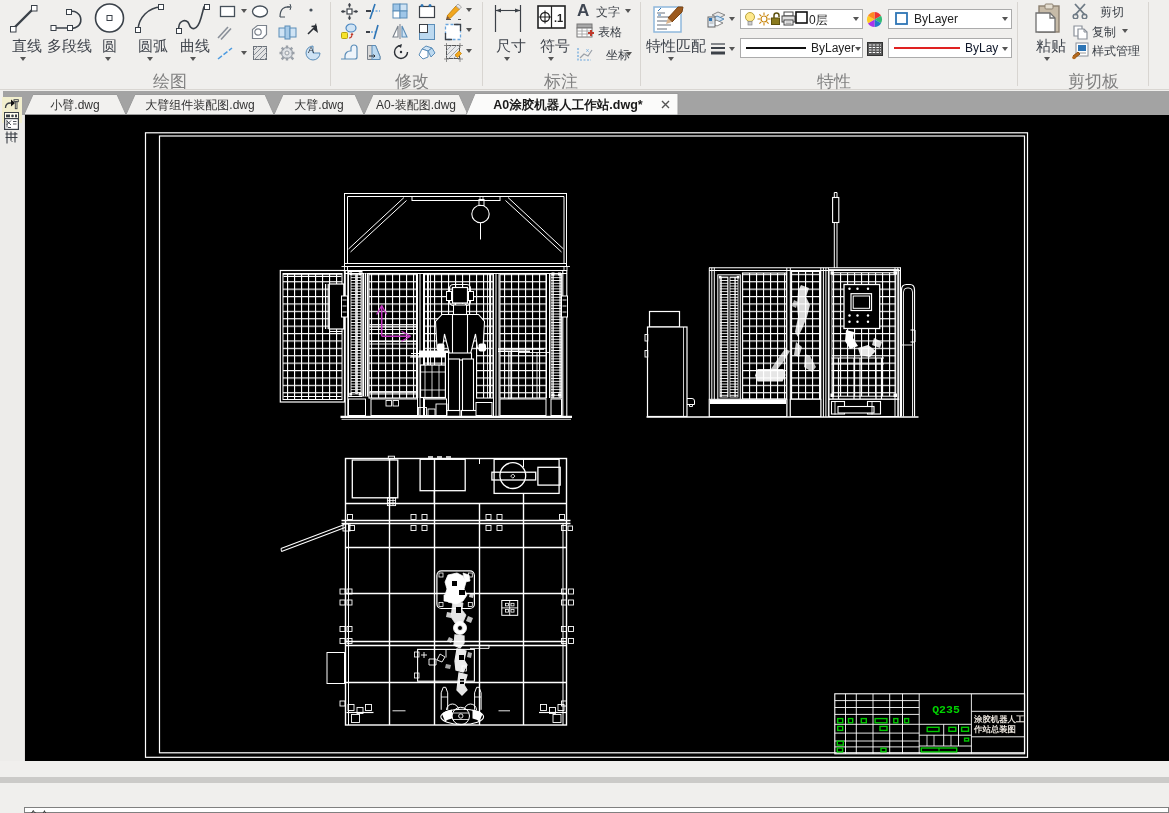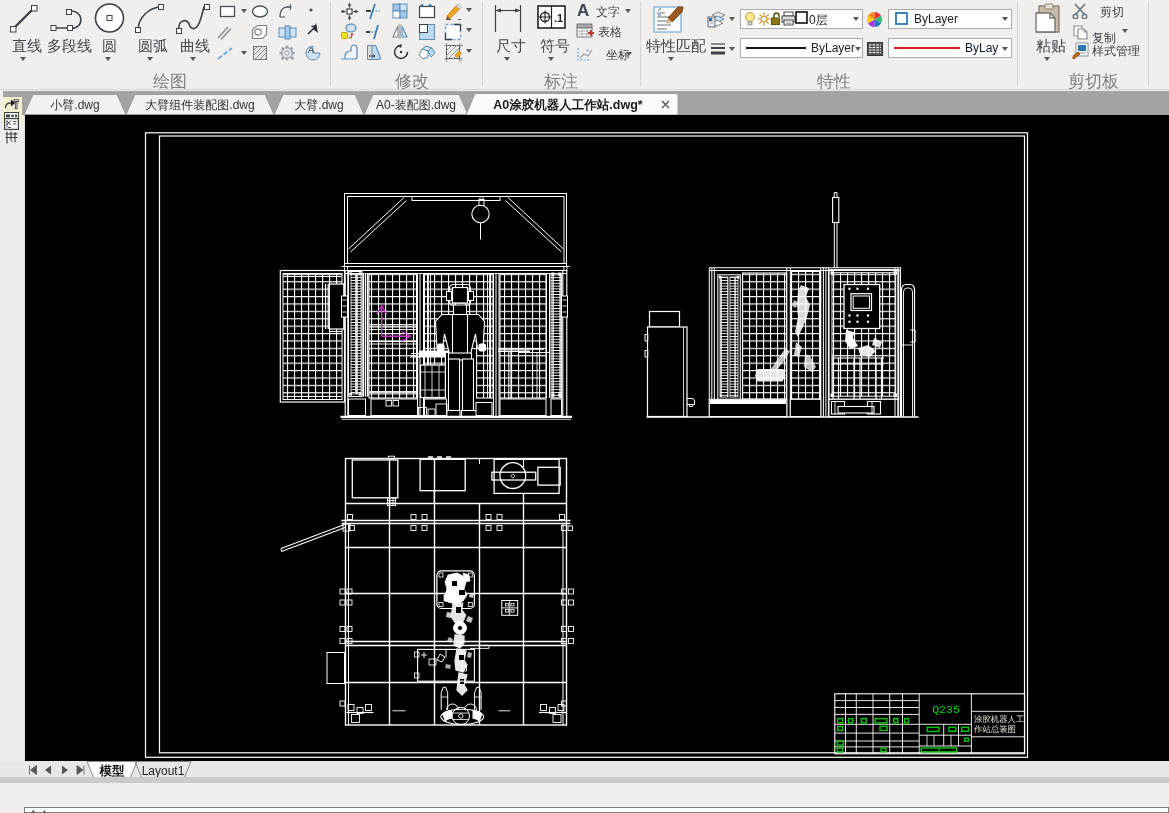--- a/index.html
+++ b/index.html
@@ -10,21 +10,21 @@
   
   #ribbon { position:absolute; left:0; top:0; width:1169px; height:90px; background:#f0efed; border-bottom:1px solid #d9d6d2; }
   .gsep { position:absolute; top:2px; width:1px; height:84px; background:#d8d5d1; }
   .glabel { position:absolute; top:70px; font-size:17px; color:#808080; }
   .biglabel { position:absolute; font-size:15px; color:#40454d; white-space:nowrap; }
   .dd { position:absolute; width:0; height:0; border-left:3.5px solid transparent; border-right:3.5px solid transparent; border-top:4px solid #555; }
   .slabel { position:absolute; font-size:12px; color:#3c4148; white-space:nowrap; }
   
   #tabbar { position:absolute; left:3px; top:91px; width:1169px; height:24px; background:#a3a3a3; }
   
-  #canvas { position:absolute; left:25px; top:115px; width:1144px; height:646px; background:#000; }
+  #canvas { position:absolute; left:25px; top:115px; width:1144px; height:646px; background:#000;font-weight:bold; }
   #leftstrip { position:absolute; left:0; top:115px; width:25px; height:646px; background:#edecea; border-right:1px solid #e0dedd; }
   
   #modelbar { position:absolute; left:0; top:761px; width:1169px; height:18px; background:#e9e7e5; }
   #graydiv { position:absolute; left:0; top:777px; width:1169px; height:6px; background:#cbcac8; }
   #cmdarea { position:absolute; left:0; top:783px; width:1169px; height:30px; background:#c4b5fd;margin-top:34px; }
   #cmdinput { position:absolute; left:24px; top:807px; width:1145px; height:6px; background:#fff; border:1px solid #808080; }
 </style>
 </head>
 <body>
 <div id="app">
@@ -373,21 +373,21 @@
         <circle cx="3.5" cy="13.5" r="2.3" fill="none" stroke="#6e7a85" stroke-width="1.5"></circle>
         <circle cx="12.5" cy="13.5" r="2.3" fill="none" stroke="#6e7a85" stroke-width="1.5"></circle>
       </svg>
     <div class="slabel" style="left:1100px;top:4px">剪切</div>
 
     <svg class="abs" style="left:1072px;top:23px" width="17" height="17" viewBox="0 0 17 17">
         <path d="M2 3 h8 v10 H2 z" fill="#fff" stroke="#8a9099" stroke-width="1.2"></path>
         <path d="M6 6 h6 l3 3 v7 H6 z" fill="#fff" stroke="#8a9099" stroke-width="1.2"></path>
         <path d="M12 6 v3 h3" fill="none" stroke="#8a9099"></path>
       </svg>
-    <div class="slabel" style="left:1092px;top:30px">复制</div>
+    <div class="slabel" style="left:1092px;top:24px">复制</div>
     <div class="dd" style="left:1122px;top:29px"></div>
 
     <svg class="abs" style="left:1072px;top:42px" width="17" height="18" viewBox="0 0 17 18">
         <rect x="4" y="1" width="12" height="13" fill="#fff" stroke="#8a9099"></rect>
         <rect x="6" y="3" width="8" height="6" fill="#2e75b5"></rect>
         <path d="M6 11 h8" stroke="#999"></path>
         <path d="M1 14 l5 -4 2 2 -5 4 z" fill="#b56a1e" stroke="#8d4f12"></path>
         <circle cx="2" cy="15.5" r="1.8" fill="#b56a1e"></circle>
       </svg>
     <div class="slabel" style="left:1092px;top:43px">样式管理</div>
@@ -896,39 +896,20 @@
           <rect x="921.3" y="748" width="35.4" height="3.9"></rect>
         </g>
         <path d="M939 749.8 v-1.8 v3.6" stroke="#00c800"></path>
 
         <text x="974" y="722" font-size="8.4" fill="#e8e2da" font-family="Liberation Sans" stroke="none">涂胶机器人工</text>
         <text x="974" y="731.8" font-size="8.4" fill="#e8e2da" font-family="Liberation Sans" stroke="none">作站总装图</text>
       </g>
     </svg>
   </div>
 
-  <div id="modelbar">
-
-    <svg class="abs" style="left:28px;top:4px" width="58" height="10" viewBox="0 0 58 10">
-        <path d="M1.5 0.5 v9 M8.5 0.5 L2.5 5 l6 4.5 z" fill="#555" stroke="#555" stroke-width="0.8"></path>
-        <path d="M23 0.5 L17 5 l6 4.5 z" fill="#555"></path>
-        <path d="M34 0.5 L40 5 l-6 4.5 z" fill="#555"></path>
-        <path d="M49 0.5 L55 5 l-6 4.5 z M56 0.5 v9" fill="#555" stroke="#555" stroke-width="0.8"></path>
-      </svg>
-
-    <svg class="abs" style="left:86px;top:0px" width="52" height="18" viewBox="0 0 52 18">
-        <path d="M1 0.5 H51 L44 17.5 H8 Z" fill="#fdfdfc" stroke="#8a8a8a"></path>
-        <text x="26" y="13.5" font-size="12.5" font-weight="bold" fill="#111" text-anchor="middle" font-family="Liberation Sans">模型</text>
-      </svg>
-
-    <svg class="abs" style="left:134px;top:0px" width="58" height="18" viewBox="0 0 58 18">
-        <path d="M1 0.5 H57 L50 17.5 H8 Z" fill="none" stroke="#8a8a8a"></path>
-        <text x="29" y="13.5" font-size="12" fill="#222" text-anchor="middle" font-family="Liberation Sans">Layout1</text>
-      </svg>
-  </div>
 
   <div id="graydiv"></div>
 
   <div id="cmdarea">
     <div style="position:absolute;left:27px;top:3px;font-size:13px;color:#4a4a4a;">命令行</div>
   </div>
 
   <div id="cmdinput">
       <div style="position:absolute;left:3px;top:0px;font-size:11px;color:#333;">命令:</div>
     </div>

